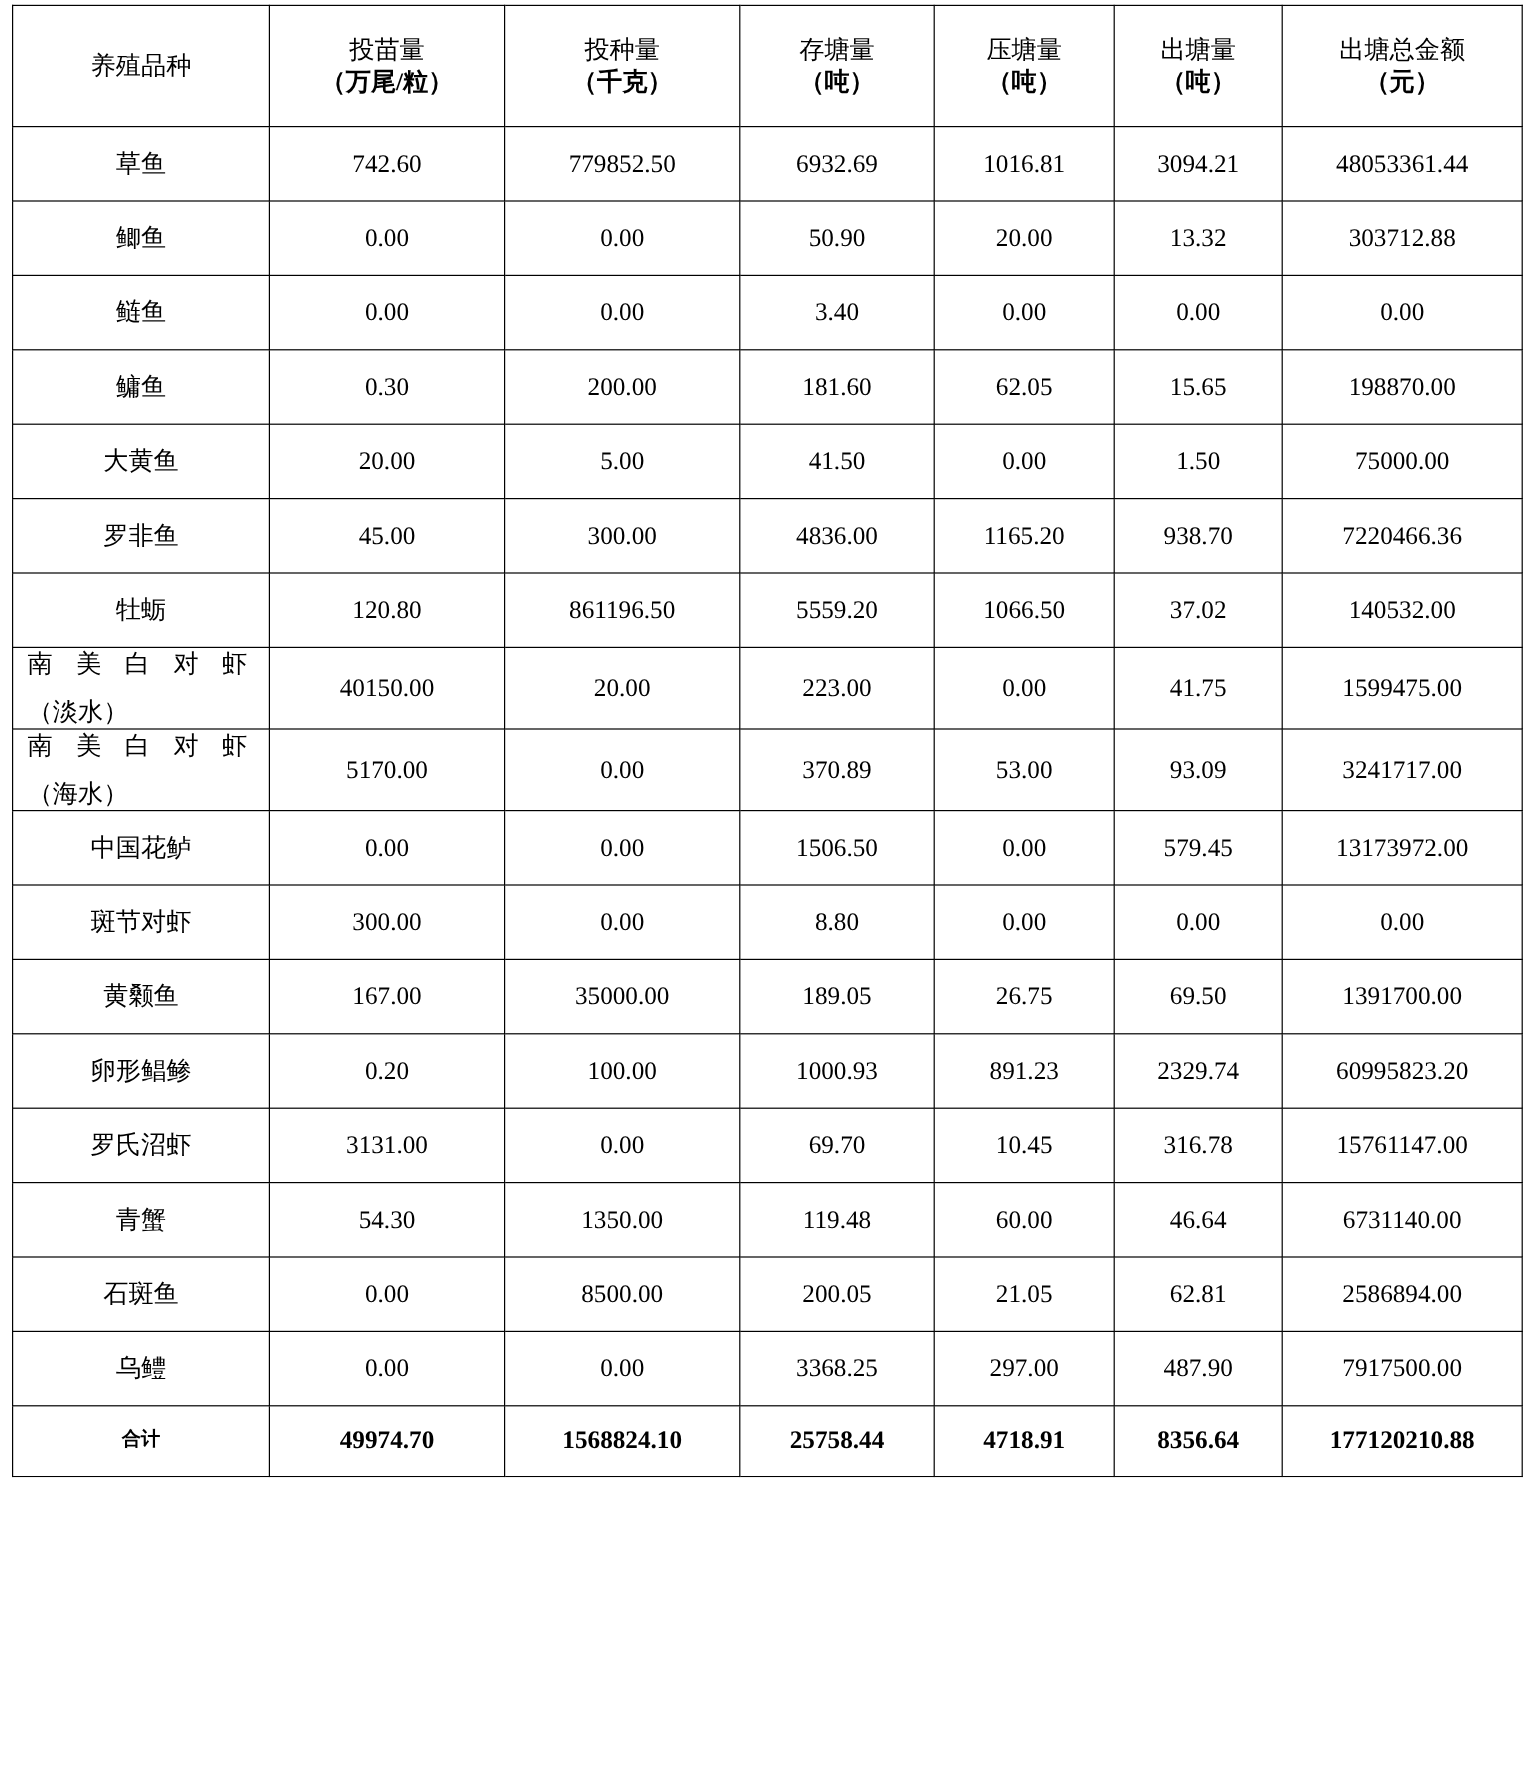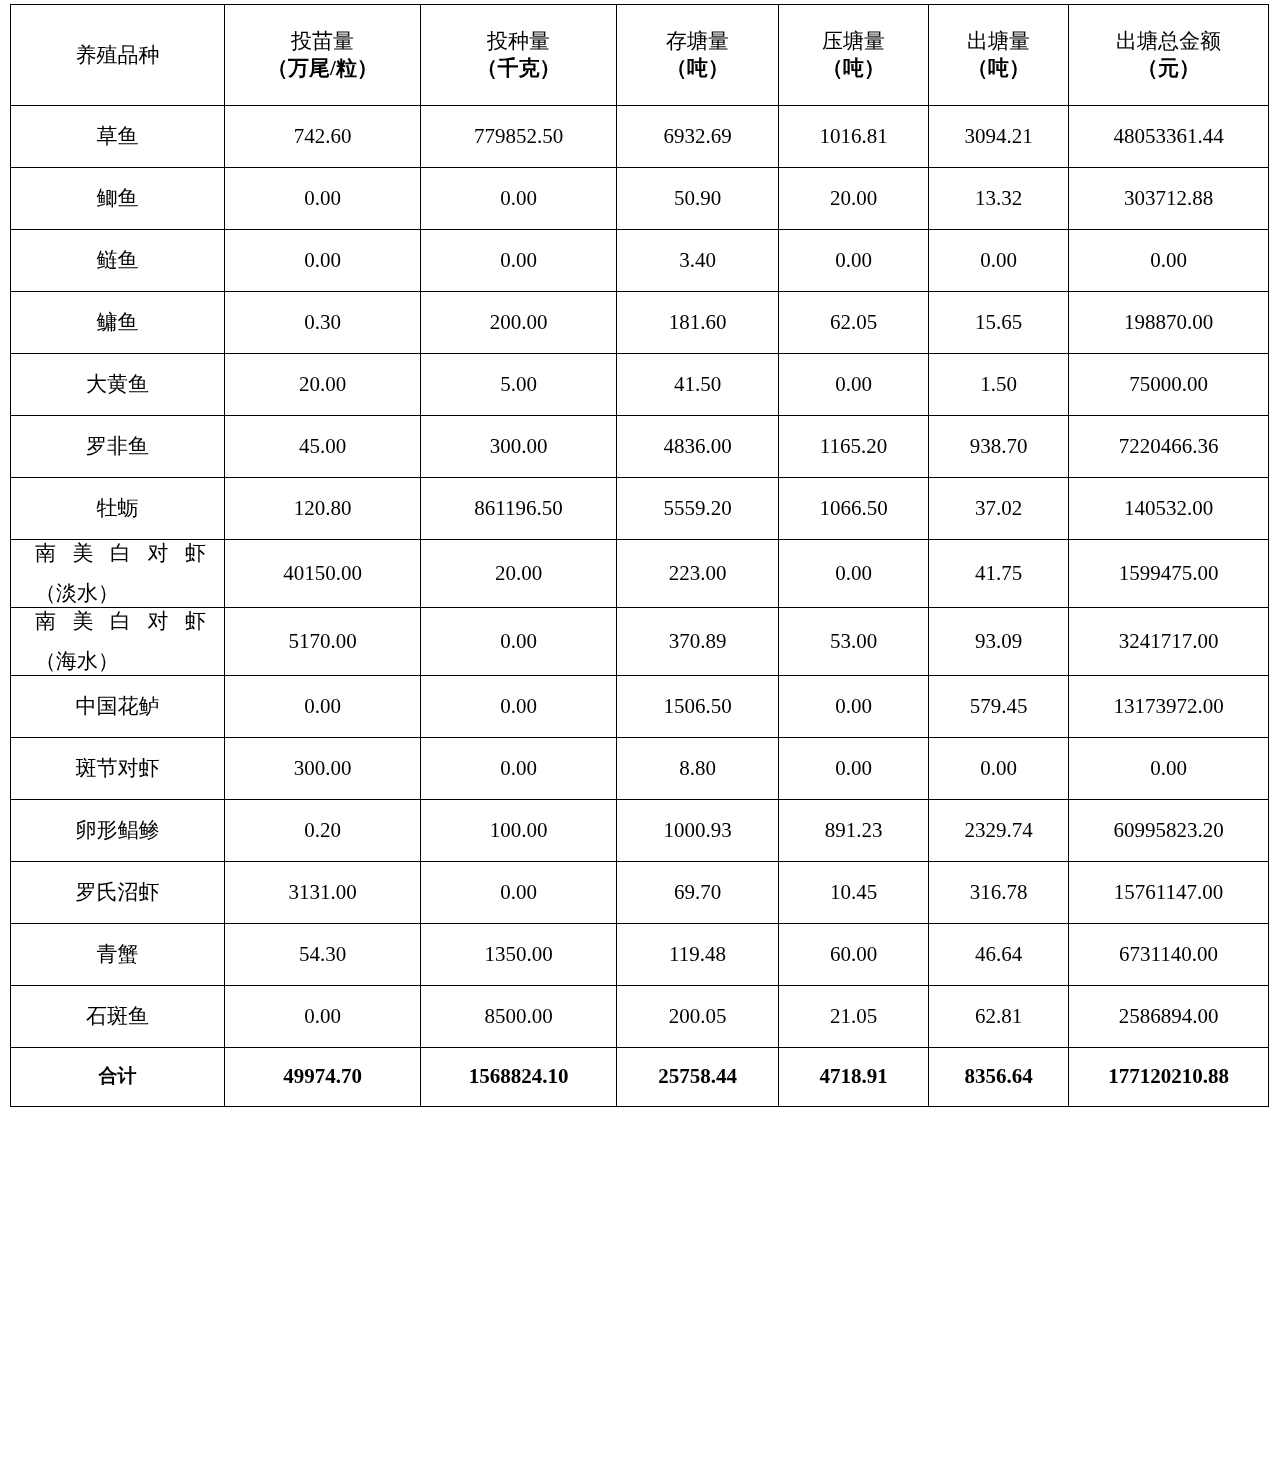--- a/index.html
+++ b/index.html
@@ -52,40 +52,40 @@
   col.c5 { width: 140px; }
   col.c6 { width: 200px; }
 
   td.species {
     text-align: left;
     padding-left: 12px;
     font-size: 21.5px;
   }
   td.species.justify {
     text-align: left;
-    padding-left: 24px;
+    padding-left: 12px;
     padding-right: 10px;
   }
   td.species .line1 {
     display: block;
     text-align: justify;
     text-align-last: justify;
     padding-right: 8px;
   }
   td.species .line2 {
     display: block;
     margin-top: 13px;
   }
   tr.total td {
     font-weight: bold;
     height: 58px;
   }
   tr.total td.species {
     font-weight: bold;
-    font-size: 19px;
+    font-size: 16px;
   }
   .num { font-family: "Liberation Serif", "DejaVu Serif", serif; }
 </style>
 </head>
 <body>
 
 <div class="sheet">
   <table class="data-table">
     <colgroup>
       <col class="c0">
@@ -229,20 +229,29 @@
       <tr>
         <td class="species">斑节对虾</td>
         <td class="num">300.00</td>
         <td class="num">0.00</td>
         <td class="num">8.80</td>
         <td class="num">0.00</td>
         <td class="num">0.00</td>
         <td class="num">0.00</td>
       </tr>
       <tr>
+        <td class="species">黄颡鱼</td>
+        <td class="num">167.00</td>
+        <td class="num">35000.00</td>
+        <td class="num">189.05</td>
+        <td class="num">26.75</td>
+        <td class="num">69.50</td>
+        <td class="num">1391700.00</td>
+      </tr>
+      <tr>
         <td class="species">卵形鲳鲹</td>
         <td class="num">0.20</td>
         <td class="num">100.00</td>
         <td class="num">1000.93</td>
         <td class="num">891.23</td>
         <td class="num">2329.74</td>
         <td class="num">60995823.20</td>
       </tr>
       <tr>
         <td class="species">罗氏沼虾</td>
@@ -263,20 +272,29 @@
         <td class="num">6731140.00</td>
       </tr>
       <tr>
         <td class="species">石斑鱼</td>
         <td class="num">0.00</td>
         <td class="num">8500.00</td>
         <td class="num">200.05</td>
         <td class="num">21.05</td>
         <td class="num">62.81</td>
         <td class="num">2586894.00</td>
+      </tr>
+      <tr>
+        <td class="species">乌鳢</td>
+        <td class="num">0.00</td>
+        <td class="num">0.00</td>
+        <td class="num">3368.25</td>
+        <td class="num">297.00</td>
+        <td class="num">487.90</td>
+        <td class="num">7917500.00</td>
       </tr>
       <tr class="total">
         <td class="species">合计</td>
         <td class="num">49974.70</td>
         <td class="num">1568824.10</td>
         <td class="num">25758.44</td>
         <td class="num">4718.91</td>
         <td class="num">8356.64</td>
         <td class="num">177120210.88</td>
       </tr>

